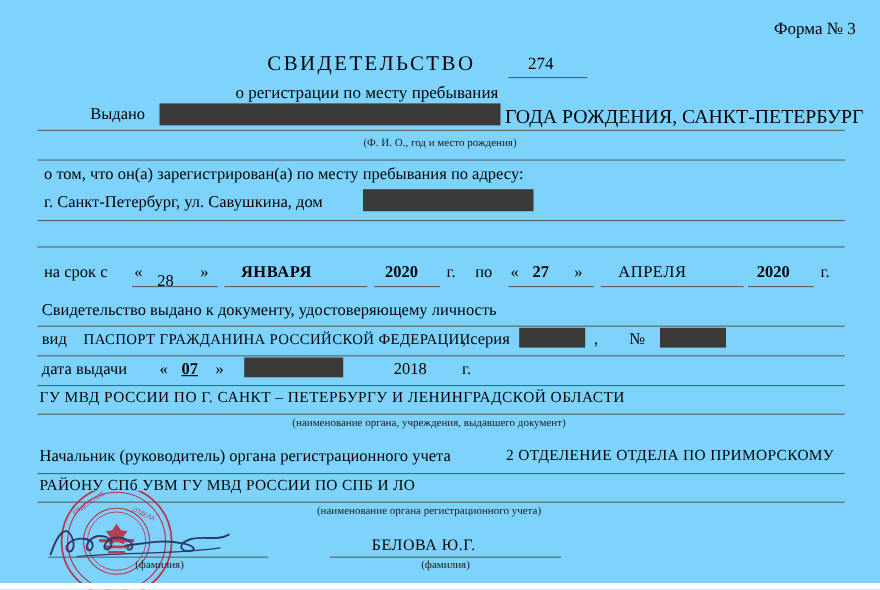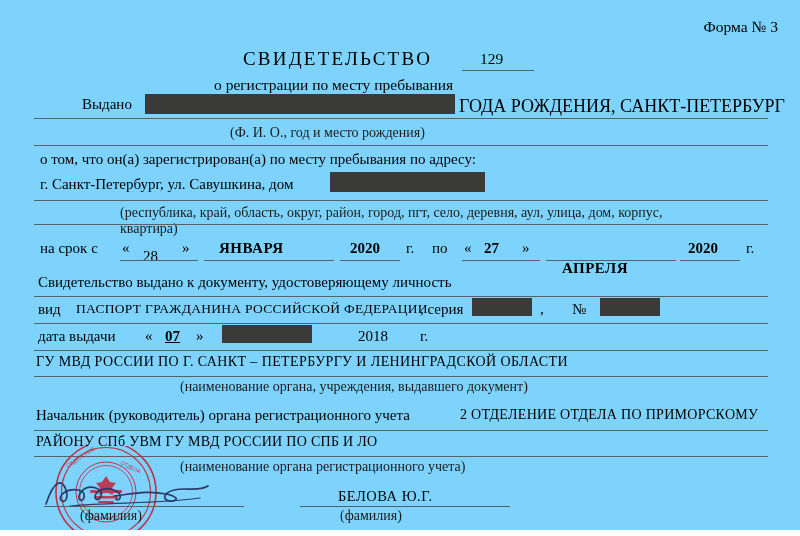--- a/index.html
+++ b/index.html
@@ -27,23 +27,23 @@
     position: absolute;
     border-bottom: 1px solid #5a5f66;
     height: 0;
   }
   .redact {
     position: absolute;
     background: #3a3a38;
   }
   .caption {
     position: absolute;
-    font-size: 14px;
+    font-size: 10px;
     color: #1a1a1a;
-    text-align: left;
+    text-align: center;
     font-family: "Liberation Serif", serif;
   }
   .txt {
     position: absolute;
     font-size: 15px;
     white-space: nowrap;
     font-family: "Liberation Serif", serif;
   }
 
   
@@ -100,21 +100,21 @@
   #term-month1 { left: 219px; top: 240px; font-weight: bold; letter-spacing: 0.5px; }
   #rule-month1 { left: 204px; top: 260px; width: 130px; }
   #term-year1 { left: 350px; top: 240px; font-weight: bold; }
   #rule-year1 { left: 340px; top: 260px; width: 60px; }
   #term-g1 { left: 406px; top: 240px; }
   #term-po { left: 432px; top: 240px; }
   #term-q2-open { left: 464px; top: 240px; }
   #term-day2 { left: 484px; top: 240px; font-weight: bold; }
   #term-q2-close { left: 522px; top: 240px; }
   #rule-day2 { left: 462px; top: 260px; width: 78px; }
-  #term-month2 { left: 562px; top: 240px; font-weight: bold; letter-spacing: 0.5px; margin-top: 20px; }
+  #term-month2 { left: 562px; top: 240px; font-weight: normal; letter-spacing: 0.5px; }
   #rule-month2 { left: 546px; top: 260px; width: 130px; }
   #term-year2 { left: 688px; top: 240px; font-weight: bold; }
   #rule-year2 { left: 680px; top: 260px; width: 60px; }
   #term-g2 { left: 746px; top: 240px; }
 
   
   #doc-intro { left: 38px; top: 274px; }
   #doc-intro-rule { left: 34px; top: 296px; width: 734px; }
 
   #doc-vid-label { left: 38px; top: 301px; text-align: right; }
@@ -183,35 +183,34 @@
   }
 </style>
 </head>
 <body>
 
 <div class="page">
 
   <div class="txt" id="form-no">Форма № 3</div>
   <div class="txt" id="title-sub">о регистрации по месту пребывания</div>
   <div class="txt" id="title-main">СВИДЕТЕЛЬСТВО</div>
-  <div class="txt" id="cert-number">129</div>
+  <div class="txt" id="cert-number">274</div>
   <div class="rule" id="cert-number-rule"></div>
 
   <div class="txt" id="label-issued">Выдано</div>
   <div class="redact" id="issued-redact"></div>
   <div class="txt" id="issued-tail">ГОДА РОЖДЕНИЯ, САНКТ-ПЕТЕРБУРГ</div>
   <div class="rule" id="issued-rule"></div>
   <div class="caption" id="caption-fio">(Ф. И. О., год и место рождения)</div>
   <div class="rule" id="line2-rule"></div>
 
   <div class="txt" id="about-line">о том, что он(а) зарегистрирован(а) по месту пребывания по адресу:</div>
   <div class="txt" id="addr-line">г. Санкт-Петербург, ул. Савушкина, дом</div>
   <div class="redact" id="addr-redact"></div>
   <div class="rule" id="addr-rule"></div>
-  <div class="caption" id="caption-addr">(республика, край, область, округ, район, город, пгт, село, деревня, аул, улица, дом, корпус, квартира)</div>
   <div class="rule" id="addr-rule2"></div>
 
   <div class="txt" id="term-prefix">на срок с</div>
   <div class="txt" id="term-q1-open">«</div>
   <div class="txt" id="term-day1">28</div>
   <div class="txt" id="term-q1-close">»</div>
   <div class="rule" id="rule-day1"></div>
   <div class="txt" id="term-month1">ЯНВАРЯ</div>
   <div class="rule" id="rule-month1"></div>
   <div class="txt" id="term-year1">2020</div>

